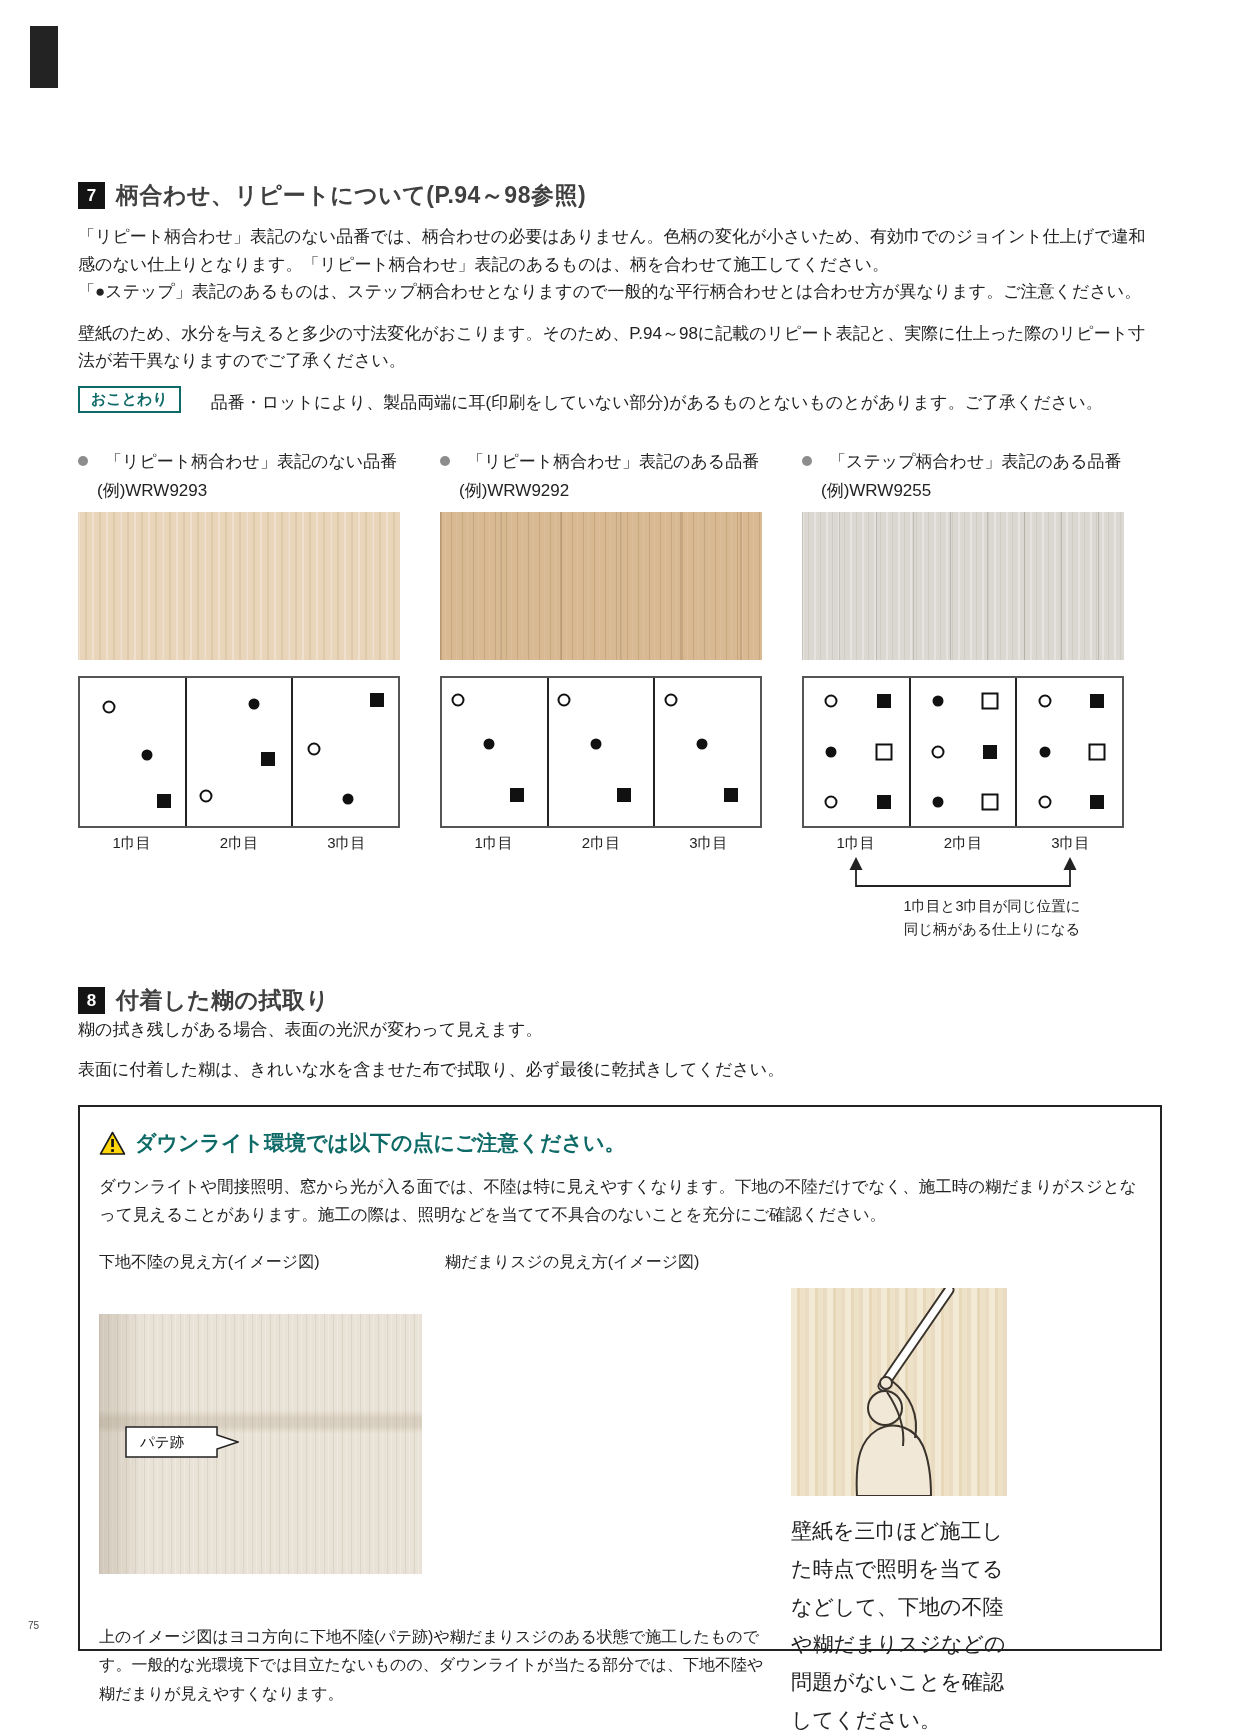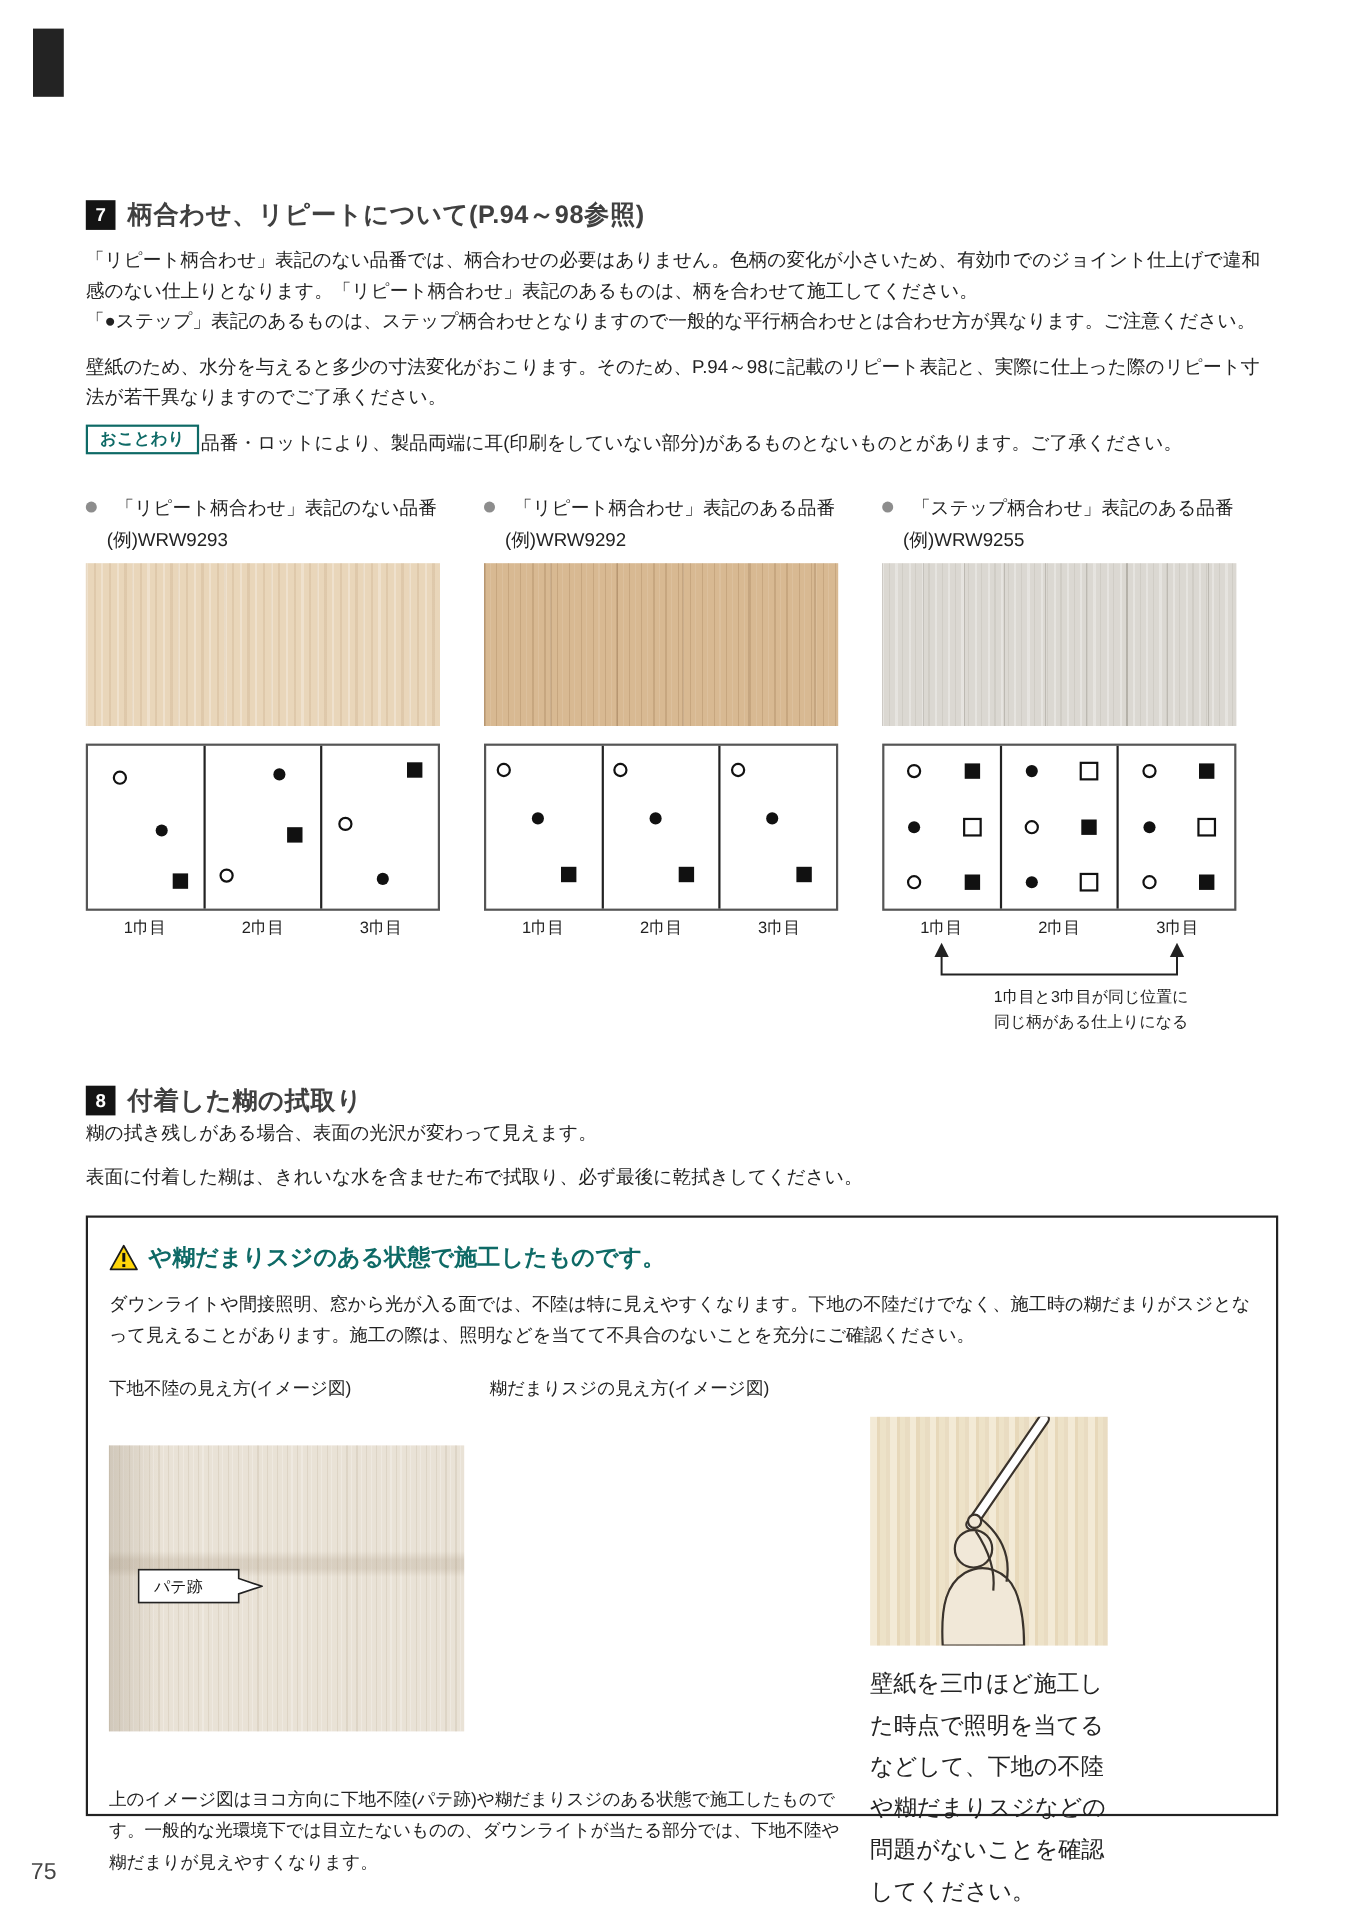--- a/index.html
+++ b/index.html
@@ -10,21 +10,21 @@
   .edge-tab{position:absolute;left:30px;top:26px;width:28px;height:62px;background:#232323;}
 
   
   .sec{position:absolute;left:78px;width:1084px;}
   .sec-head{display:flex;align-items:center;gap:11px;}
   .badge{width:27px;height:27px;background:#141414;color:#fff;font-weight:bold;font-size:17px;
          display:flex;align-items:center;justify-content:center;flex:none;}
   .sec-title{font-size:23px;font-weight:bold;color:#404040;margin:0;letter-spacing:.5px;}
   .body-t{font-size:17px;line-height:1.62;margin:0;}
   .mt14{margin-top:14px;}
-  .note-row{display:flex;align-items:flex-start;gap:2px;margin-top:11px;}
+  .note-row{display:flex;align-items:flex-start;gap:30px;margin-top:11px;}
   .note-box{border:2px solid #0e6a66;color:#0e6a66;font-size:15px;padding:2px 11px;flex:none;font-weight:bold;}
   .note-row .body-t{padding-top:3px;}
 
   
   .cols{position:absolute;left:78px;top:450px;display:flex;gap:40px;}
   .col{width:322px;}
   .bullet-line{display:flex;gap:17px;font-size:17px;line-height:1.4;align-items:flex-start;}
   .bullet{width:10px;height:10px;border-radius:50%;background:#8d8d8d;margin-top:6px;flex:none;}
   .example{font-size:17px;margin:5px 0 0 19px;}
   .sample{height:148px;margin-top:10px;}
@@ -73,21 +73,21 @@
   .fig3{position:relative;height:208px;background:repeating-linear-gradient(90deg,
         #f3ead6 0 6px,#e7d8ba 6px 9px,#ede2c8 9px 14px,#e9dcc2 14px 18px);}
   .fig3 svg{position:absolute;inset:0;}
   .right-note{font-size:21px;line-height:1.8;margin:16px 0 0 0;}
   .bottom-note{grid-column:1/3;grid-row:3;font-size:16px;line-height:1.78;margin:18px 0 0 0;width:669px;}
   .callout{position:absolute;}
   .callout text{font-size:14.5px;fill:#111;font-family:"Liberation Sans",sans-serif;}
   .co1{left:26px;top:112px;}
   .co2{left:20px;top:112px;}
 
-  .page-num{position:absolute;left:28px;top:1690px;font-size:21px;color:#444;}
+  .page-num{position:absolute;left:28px;top:1620px;font-size:10px;color:#444;}
 </style>
 </head>
 <body>
 
 <div class="page">
 
   <div class="edge-tab"></div>
 
   <div class="sec" style="top:180px;">
     <div class="sec-head">
@@ -226,21 +226,21 @@
     <p class="body-t" style="margin-top:12px;">表面に付着した糊は、きれいな水を含ませた布で拭取り、必ず最後に乾拭きしてください。</p>
   </div>
 
   <div class="wb">
     <div class="wb-title">
       <svg width="27" height="25" viewBox="0 0 27 25">
         <polygon points="13.5,1.5 25.5,23 1.5,23" fill="#ffd60a" stroke="#1a1a1a" stroke-width="1.6" stroke-linejoin="round"></polygon>
         <rect x="12.2" y="8" width="2.7" height="8" fill="#111"></rect>
         <rect x="12.2" y="18.2" width="2.7" height="2.7" fill="#111"></rect>
       </svg>
-      <span class="wb-title-text">や糊だまりスジのある状態で施工したものです。</span>
+      <span class="wb-title-text">ダウンライト環境では以下の点にご注意ください。</span>
     </div>
     <p class="wb-body">ダウンライトや間接照明、窓から光が入る面では、不陸は特に見えやすくなります。下地の不陸だけでなく、施工時の糊だまりがスジとなって見えることがあります。施工の際は、照明などを当てて不具合のないことを充分にご確認ください。</p>
 
     <div class="figs">
       <p class="cap cap1">下地不陸の見え方(イメージ図)</p>
       <p class="cap cap2">糊だまりスジの見え方(イメージ図)</p>
 
       <div class="fig f1">
         <svg class="callout co1" width="114" height="32" viewBox="0 0 114 32">
           <polygon points="1,1 92,1 92,9 113,16 92,23 92,31 1,31" fill="#fff" stroke="#222" stroke-width="1.5"></polygon>

